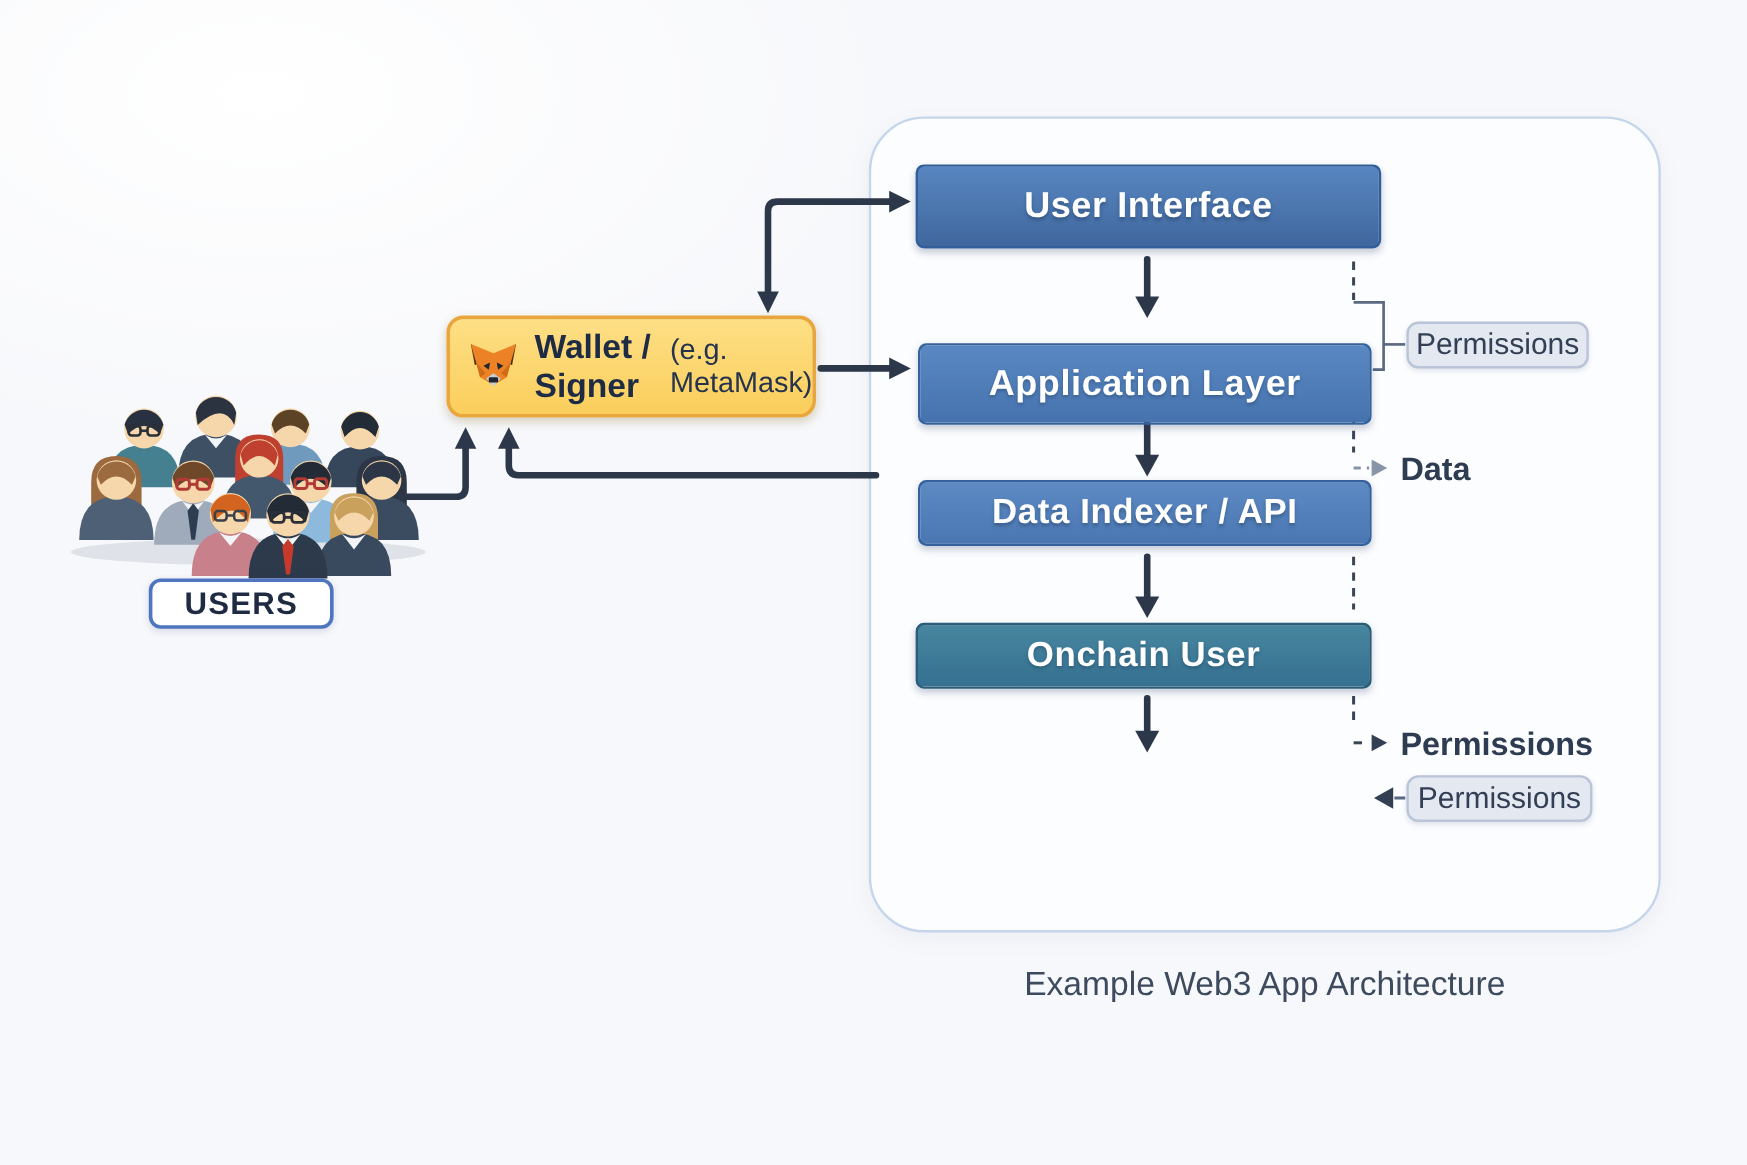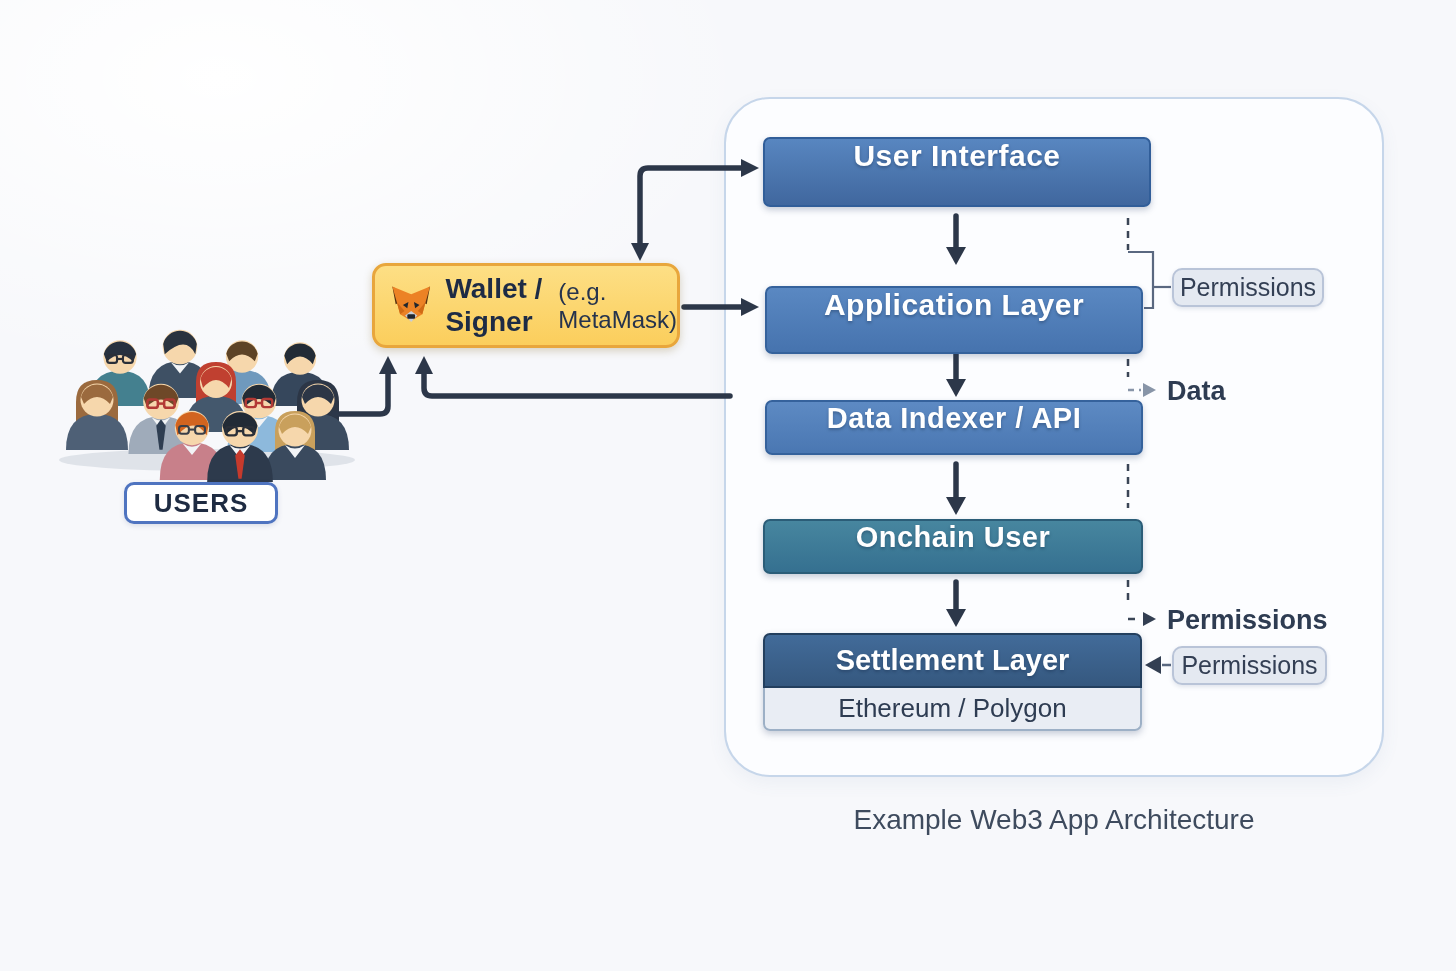--- a/index.html
+++ b/index.html
@@ -8,21 +8,21 @@
     background:radial-gradient(ellipse 900px 500px at 15% 8%, #ffffff 0%, rgba(255,255,255,0) 60%), #f7f8fb;
     font-family:"Liberation Sans", sans-serif;
   }
   .overlay{position:absolute;left:0;top:0;width:1456px;height:971px;pointer-events:none;}
   .panel{
     position:absolute;left:724px;top:97px;width:660px;height:680px;box-sizing:border-box;
     background:#fcfdff;border:2px solid #c6d6ea;border-radius:46px;
     box-shadow:0 6px 18px rgba(90,110,150,0.07);
   }
   .layer{
-    position:absolute;box-sizing:border-box;display:flex;justify-content:center;
+    position:absolute;box-sizing:border-box;display:flex;align-items:center;justify-content:center;
     color:#ffffff;font-weight:bold;font-size:30px;letter-spacing:0.5px;
     text-shadow:0 2px 3px rgba(20,40,70,0.35);
     border-radius:7px;box-shadow:0 3px 6px rgba(40,60,100,0.25);
   }
   .layer-ui{left:763px;top:137px;width:388px;height:70px;background:linear-gradient(180deg,#5886c0,#40679e);border:2px solid #315e99;}
   .layer-app{left:765px;top:286px;width:378px;height:68px;background:linear-gradient(180deg,#5a88c2,#4673ae);border:2px solid #35629c;}
   .layer-data{left:765px;top:400px;width:378px;height:55px;background:linear-gradient(180deg,#5d8ac3,#4a77b2);border:2px solid #35629c;font-size:29px;}
   .layer-onchain{left:763px;top:519px;width:380px;height:55px;background:linear-gradient(180deg,#47869f,#357090);border:2px solid #2b5d78;font-size:29px;}
   .settlement{left:763px;top:633px;width:379px;position:absolute;box-shadow:0 3px 7px rgba(40,60,100,0.25);border-radius:7px;}
   .settlement-main{
@@ -249,26 +249,20 @@
   </div>
   <div class="layer layer-app">
     <span>Application Layer</span>
   </div>
   <div class="layer layer-data">
     <span>Data Indexer / API</span>
   </div>
   <div class="layer layer-onchain">
     <span>Onchain User</span>
   </div>
-  <div class="settlement">
-    <div class="settlement-main">
-      <span>Settlement Layer</span>
-    </div>
-    <div class="settlement-sub">Ethereum / Polygon</div>
-  </div>
 
   <div class="chip chip-top">Permissions</div>
   <div class="float-label label-data">Data</div>
   <div class="float-label label-perm">Permissions</div>
   <div class="chip chip-bottom">Permissions</div>
 
   <div class="caption">Example Web3 App Architecture</div>
 
 </div>
 

